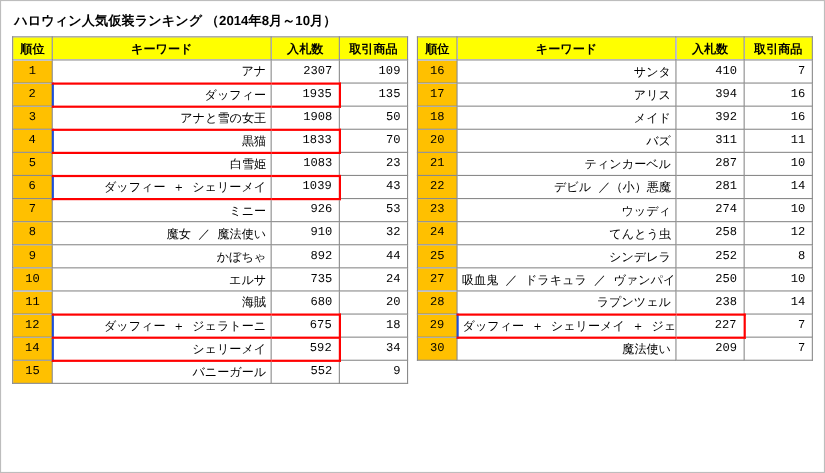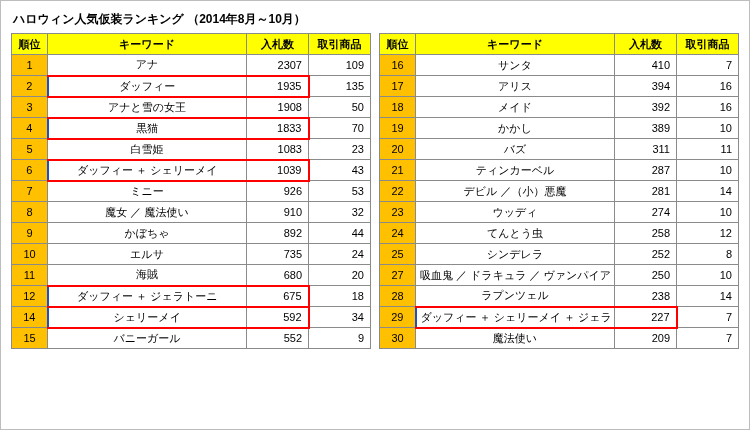--- a/index.html
+++ b/index.html
@@ -21,20 +21,21 @@
     font-size:12px;
     line-height:16px;
     margin:2px 0 6px 2px;
     white-space:nowrap;
     font-weight:bold;
   }
   .tables{
     display:flex;
     gap:8px;
     align-items:flex-start;
+    font-family:Liberation Mono, monospace;
   }
   table{
     border-collapse:collapse;
     table-layout:fixed;
     width:360px;
     font-size:11px;
   }
   th,td{
     border:1px solid #8a8a8a;
     height:21px;
@@ -50,21 +51,21 @@
     font-size:11px;
   }
   .c-rank{width:36px;text-align:center;}
   .c-key{width:auto;text-align:left;}
   .c-bid{width:62px;text-align:right;}
   .c-deal{width:62px;text-align:right;}
   td.rank{
     background:#ffc000;
     text-align:center;
   }
-  td.key{text-align:center;}
+  td.key{text-align:right;}
   td.num{text-align:right;padding-right:6px;}
   
   tr.hl td.key,
   tr.hl td.bid{
     border-top:2px solid #ff0000;
     border-bottom:2px solid #ff0000;
   }
   tr.hl td.key{border-left:2px solid #1d4ed8;}
   tr.hl td.bid{border-right:2px solid #ff0000;}
 </style>
@@ -208,26 +209,20 @@
             <td class="num bid">394</td>
             <td class="num deal">16</td>
           </tr>
           <tr>
             <td class="rank">18</td>
             <td class="key">メイド</td>
             <td class="num bid">392</td>
             <td class="num deal">16</td>
           </tr>
           <tr>
-            <td class="rank">19</td>
-            <td class="key">かかし</td>
-            <td class="num bid">389</td>
-            <td class="num deal">10</td>
-          </tr>
-          <tr>
             <td class="rank">20</td>
             <td class="key">バズ</td>
             <td class="num bid">311</td>
             <td class="num deal">11</td>
           </tr>
           <tr>
             <td class="rank">21</td>
             <td class="key">ティンカーベル</td>
             <td class="num bid">287</td>
             <td class="num deal">10</td>

